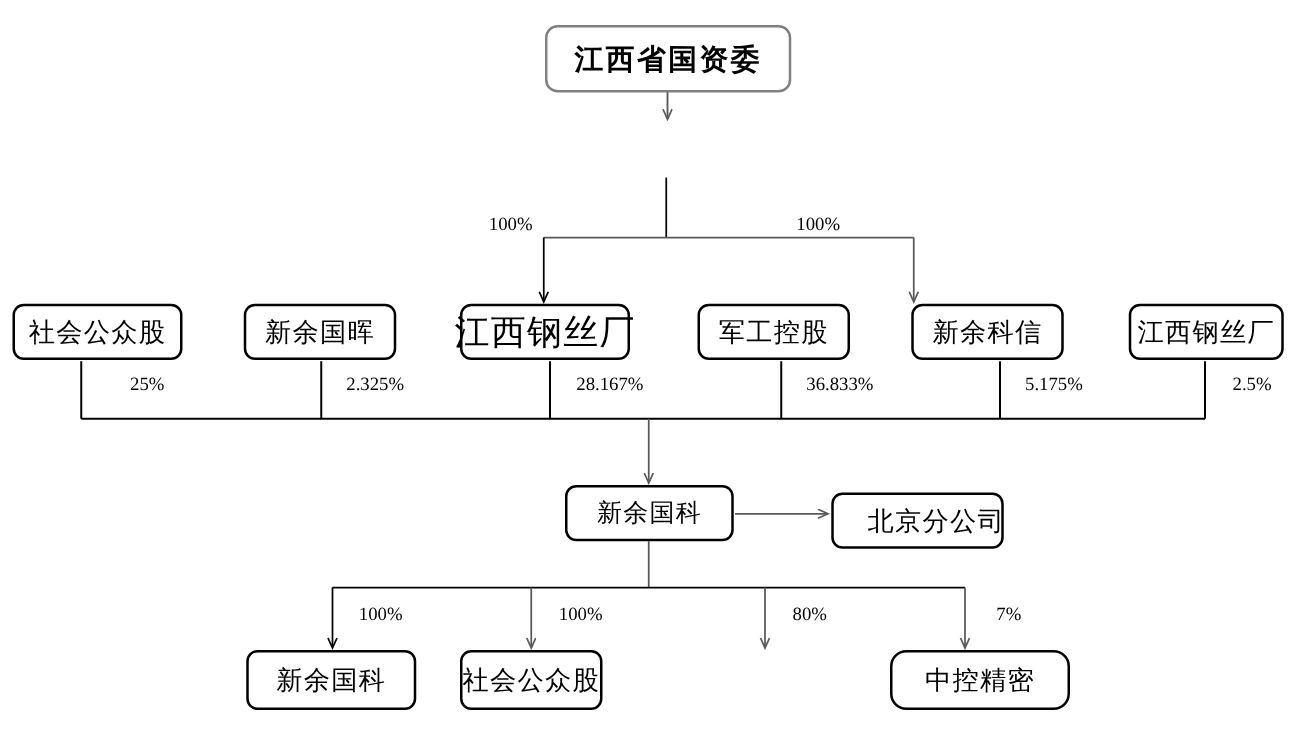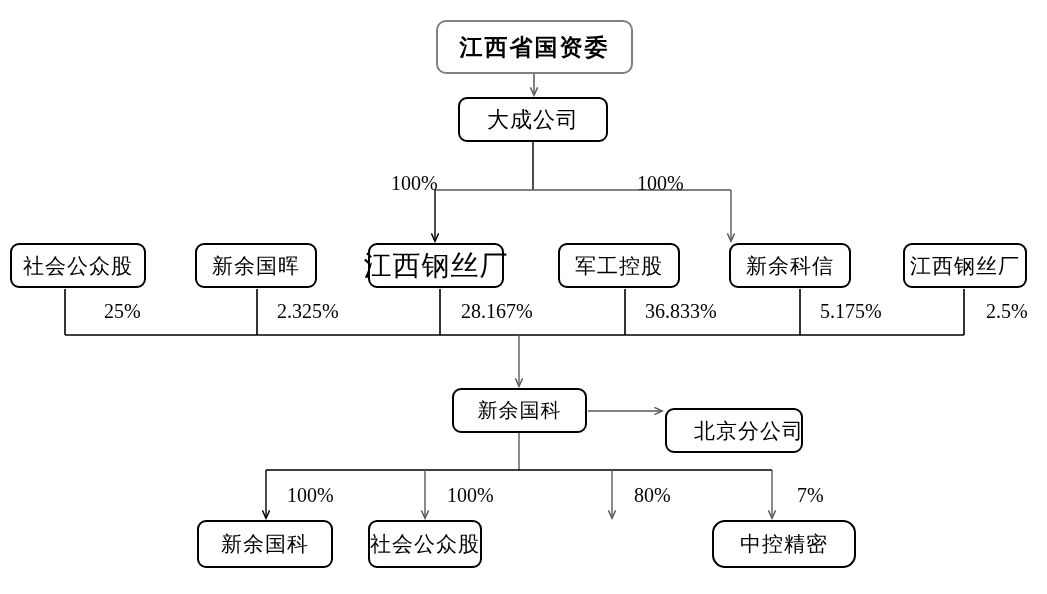--- a/index.html
+++ b/index.html
@@ -41,21 +41,21 @@
     border: 2.6px solid #808080;
     border-radius: 10px;
     font-weight: bold;
     letter-spacing: 2px;
   }
   .node.thin {
     border-width: 2.2px;
   }
   .edge-label {
     position: absolute;
-    font-size: 20px;
+    font-size: 15px;
     color: #000000;
     white-space: nowrap;
     letter-spacing: 0px;
     z-index: 4;
   }
 </style>
 </head>
 <body>
 
 <div id="stage">
@@ -103,23 +103,20 @@
       <path d="M425,470 L425,518" fill="none" stroke="#595959" stroke-width="1.4" marker-end="url(#ahg)"></path>
       <path d="M612,470 L612,518" fill="none" stroke="#595959" stroke-width="1.4" marker-end="url(#ahg)"></path>
       <path d="M772,470 L772,518" fill="none" stroke="#595959" stroke-width="1.4" marker-end="url(#ahg)"></path>
     </g>
   </svg>
 
   <div class="node root" style="left:436px; top:8px; width:197px; height:54px; font-size:23px;margin-top:12px;">
     <span>江西省国资委</span>
   </div>
 
-  <div class="node" style="left:458px; top:97px; width:150px; height:45px; font-size:22px;">
-    <span>大成公司</span>
-  </div>
 
   <div class="node" style="left:10px; top:243px; width:136px; height:45px; font-size:21px;">
     <span>社会公众股</span>
   </div>
   <div class="node" style="left:195px; top:243px; width:122px; height:45px; font-size:21px;">
     <span>新余国晖</span>
   </div>
   <div class="node" style="left:368px; top:243px; width:136px; height:45px; font-size:28px;align-items:center;">
     <span>江西钢丝厂</span>
   </div>
@@ -129,21 +126,21 @@
   <div class="node" style="left:729px; top:243px; width:122px; height:45px; font-size:21px;">
     <span>新余科信</span>
   </div>
   <div class="node" style="left:903px; top:243px; width:124px; height:45px; font-size:21px;">
     <span>江西钢丝厂</span>
   </div>
 
   <div class="node" style="left:452px; top:388px; width:135px; height:45px; font-size:20px;">
     <span>新余国科</span>
   </div>
-  <div class="node thin" style="left:665px; top:408px; width:138px; height:45px; font-size:21px;padding-left:30px;">
+  <div class="node thin" style="left:665px; top:394px; width:138px; height:45px; font-size:21px;padding-left:30px;">
     <span>北京分公司</span>
   </div>
 
   <div class="node" style="left:197px; top:520px; width:136px; height:48px; font-size:21px;">
     <span>新余国科</span>
   </div>
   <div class="node" style="left:368px; top:520px; width:114px; height:48px; font-size:21px;">
     <span>社会公众股</span>
   </div>
   <div class="node" style="left:712px; top:520px; width:144px; height:48px; font-size:21px;border-radius:13px;">

